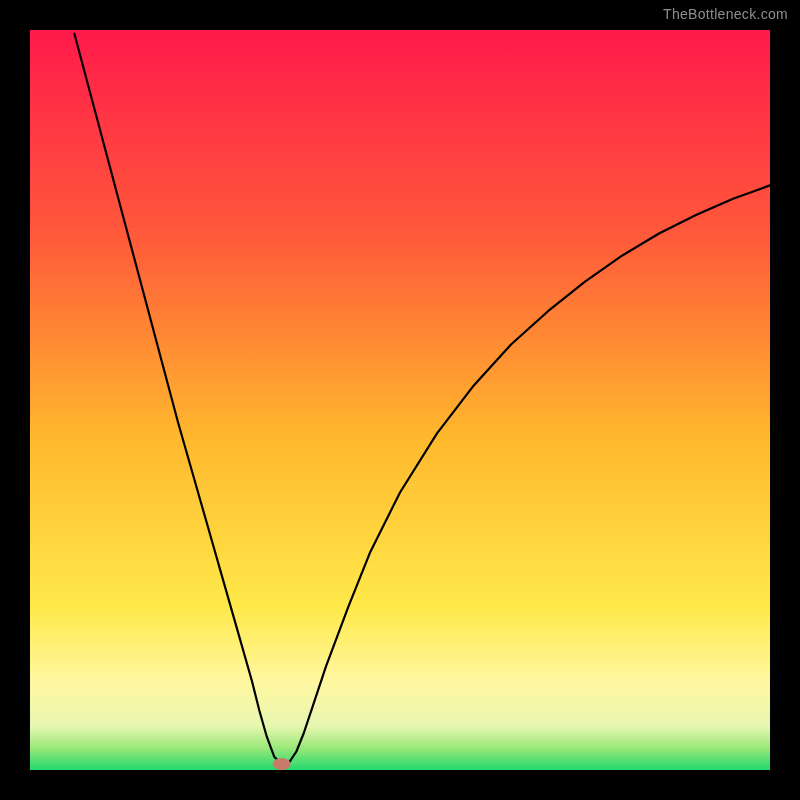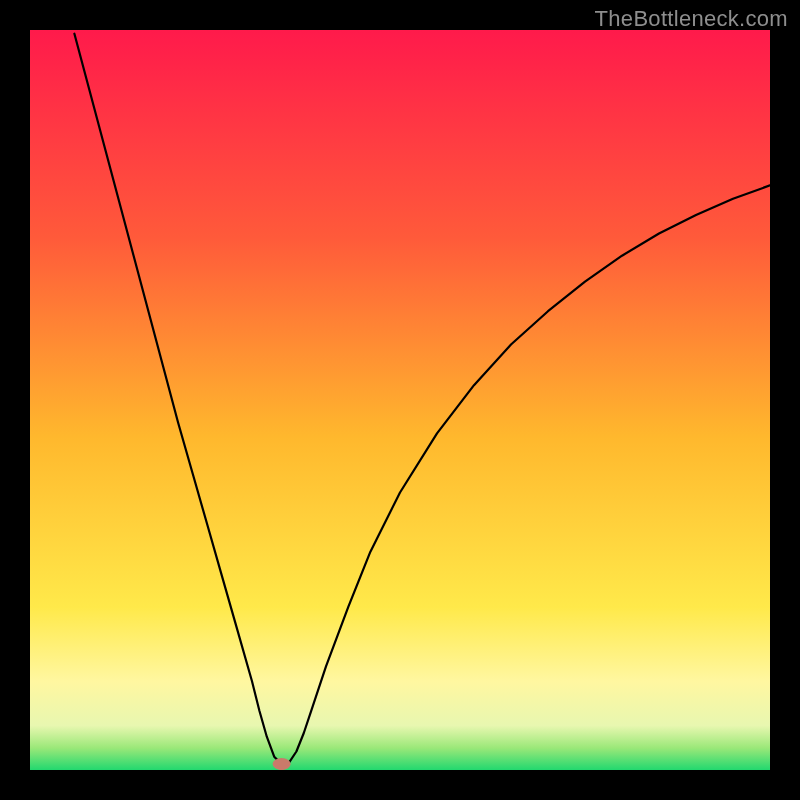--- a/index.html
+++ b/index.html
@@ -28,21 +28,21 @@
   .plot-area svg {
     display: block;
     width: 740px;
     height: 740px;
   }
   .attribution {
     position: absolute;
     top: 6px;
     right: 12px;
     color: #8e8e8e;
-    font-size: 22px;
+    font-size: 14px;
     letter-spacing: 0.3px;
     font-weight: 400;
     margin-left: 23px;
   }
 </style>
 </head>
 <body>
 
 <div class="frame">
   <div class="attribution">TheBottleneck.com</div>

